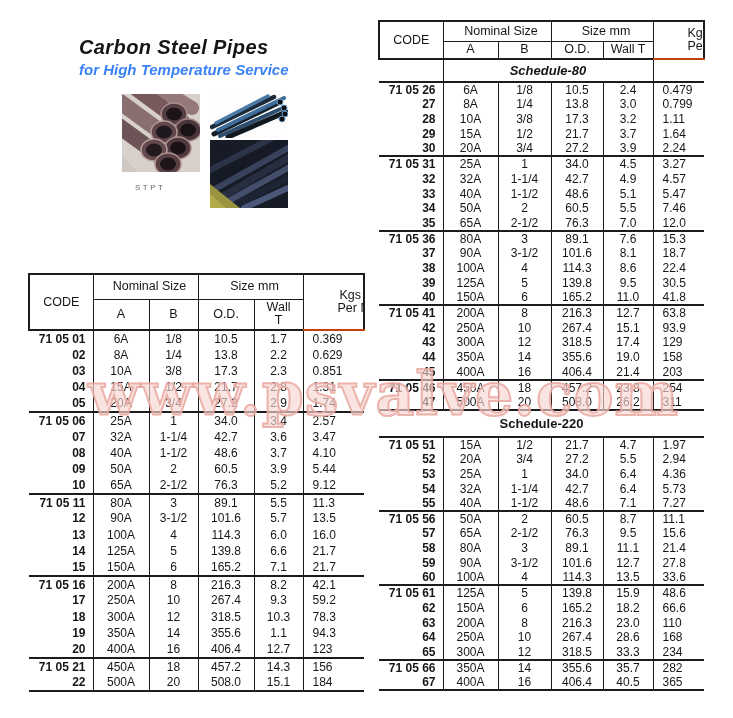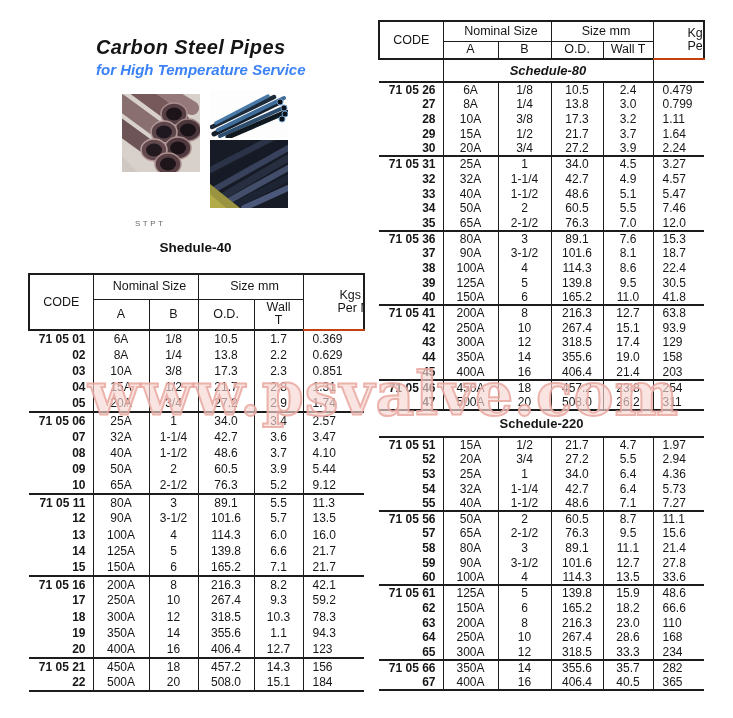--- a/index.html
+++ b/index.html
@@ -2,30 +2,30 @@
 <html><head>
 <meta charset="utf-8">
 <style>
   html,body { margin:0; padding:0; background:#ffffff; }
   .sheet {
     position:relative; width:733px; height:718px; background:#ffffff;
     font-family:"Liberation Sans", sans-serif; color:#1a1a1a; overflow:hidden;
   }
 
   
-  .title-block { position:absolute; left:96px; top:36px; }
+  .title-block { position:absolute; left:79px; top:36px; }
   .title-l1 { font-size:20px; font-weight:bold; font-style:italic; letter-spacing:0.4px; color:#151515; }
   .title-l2 { font-size:15px; font-weight:bold; font-style:italic; margin-top:2px; color:#3b82f6; }
 
   
   .photo { position:absolute; display:block; }
   .photo-1 { left:122px; top:94px;  width:78px; height:78px; }
   .photo-2 { left:210px; top:90px;  width:78px; height:48px; }
   .photo-3 { left:210px; top:140px; width:78px; height:68px; }
-  .stpt { position:absolute; left:135px; top:183px; font-size:8px; letter-spacing:2.5px; color:#6a6a6a;margin-top:36px; }
+  .stpt { position:absolute; left:135px; top:183px; font-size:8px; letter-spacing:2.5px; color:#6a6a6a; }
 
   
   .sched40-heading {
     position:absolute; left:28px; top:240px; width:335px; text-align:center;
     font-size:13.5px; font-weight:bold; color:#111;
   }
 
   
   .ptable { position:absolute; border-collapse:collapse; table-layout:fixed;
             border-top:2px solid #1c1c1c; border-bottom:2px solid #1c1c1c; }
@@ -139,21 +139,20 @@
       <line x1="0" y1="30" x2="70" y2="-6" stroke="#2b3348" stroke-width="6"></line>
       <line x1="20" y1="68" x2="78" y2="38" stroke="#1d2433" stroke-width="7"></line>
       <line x1="34" y1="68" x2="78" y2="48" stroke="#4c587a" stroke-width="6"></line>
     </g>
     <polygon points="0,44 30,68 0,68" fill="#9a9440"></polygon>
     <polygon points="0,54 16,68 0,68" fill="#b3ab4a"></polygon>
   </svg>
 
   <div class="stpt">STPT</div>
 
-  <div class="sched40-heading">Shedule-40</div>
 
   <table class="ptable ltable">
     <colgroup>
       <col style="width:64px">
         <col style="width:56px">
         <col style="width:49px">
       <col style="width:56px">
         <col style="width:49px">
         <col style="width:61px">
     </colgroup>

